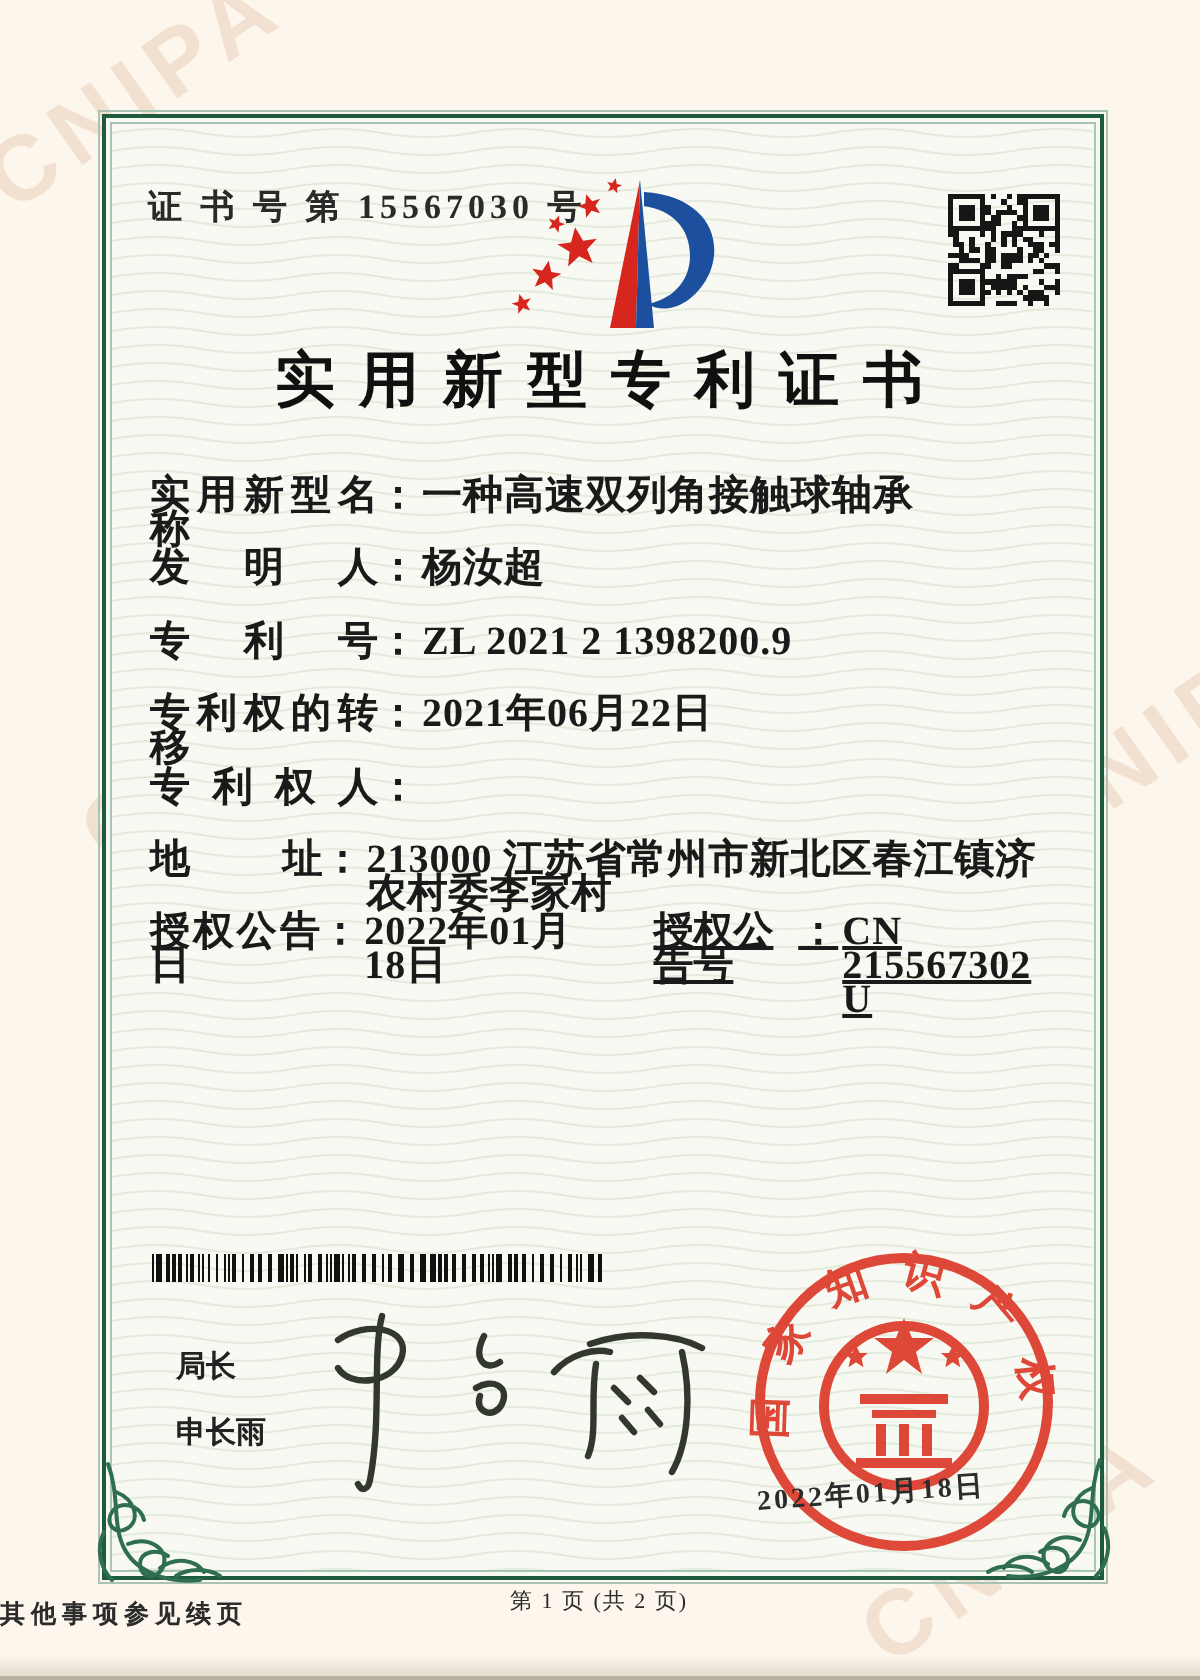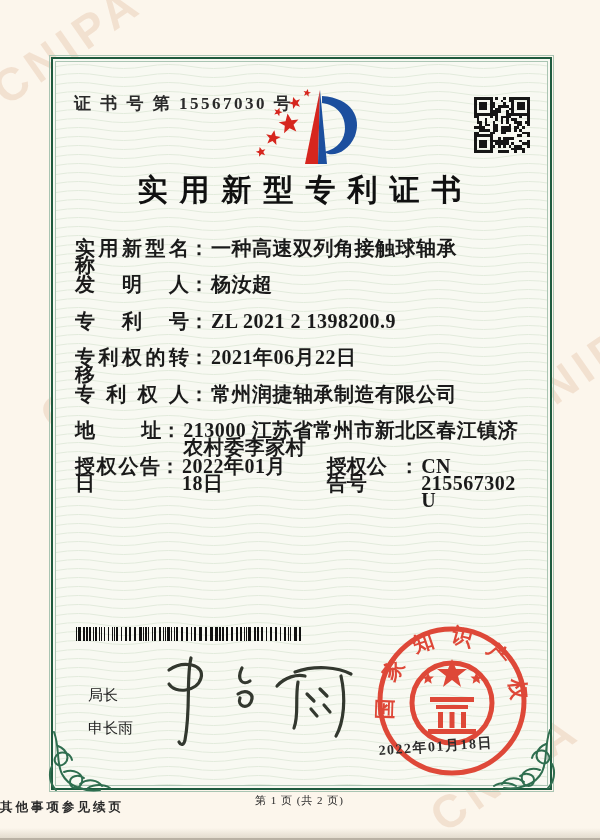--- a/index.html
+++ b/index.html
@@ -37,34 +37,34 @@
     font-size:30px;font-weight:bold;letter-spacing:12px;text-indent:12px;
     color:#101010;
   }
   
   .fields{position:absolute;left:75px;top:240px;width:455px;}
   .frow{height:36.4px;display:flex;align-items:flex-start;
     font-size:20px;font-weight:bold;line-height:17px;color:#1a1a1a;}
   .flabel{display:inline-block;width:5.7em;text-align:justify;text-align-last:justify;}
   .fcolon{margin:0 2px 0 0;}
   .fvalue{letter-spacing:0.5px;}
-  .pair2{margin-left:36px;display:flex;}
+  .pair2{margin-left:36px;display:flex;text-decoration:underline;}
   
   .body-text{
     position:absolute;left:75px;top:485px;width:454px;
     font-size:13.5px;font-style:italic;line-height:22.5px;
     letter-spacing:0.2px;color:#242424;
   }
   .body-text p{margin:0;text-indent:2em;}
   
   .barcode{position:absolute;left:76px;top:627px;}
   .signoff{
     position:absolute;left:88px;top:667px;
     font-family:"Liberation Sans","DejaVu Sans",sans-serif;
-    font-size:15px;font-weight:normal;line-height:33px;color:#222;margin-top:11px;
+    font-size:15px;font-weight:bold;line-height:33px;color:#222;
   }
   .signature{position:absolute;left:145px;top:642px;}
   .seal{position:absolute;left:366px;top:617px;}
   .flourish{position:absolute;}
   .fl-bl{left:44px;top:726px;}
   .fl-br{left:486px;top:724px;transform:scaleX(-1);}
   .page-num{
     position:absolute;left:51px;top:793px;width:497px;text-align:center;
     font-size:11px;color:#2a2a2a;letter-spacing:1px;
   }
@@ -404,21 +404,20 @@
     <span class="fvalue">ZL 2021 2 1398200.9</span>
   </div>
   <div class="frow">
     <span class="flabel">专利权的转移</span>
       <span class="fcolon">：</span>
     <span class="fvalue">2021年06月22日</span>
   </div>
   <div class="frow">
     <span class="flabel">专利权人</span>
       <span class="fcolon">：</span>
-    <span class="fvalue">常州润捷轴承制造有限公司</span>
   </div>
   <div class="frow">
     <span class="flabel">地址</span>
       <span class="fcolon">：</span>
     <span class="fvalue">213000 江苏省常州市新北区春江镇济农村委李家村</span>
   </div>
   <div class="frow">
     <span class="flabel">授权公告日</span>
       <span class="fcolon">：</span>
     <span class="fvalue">2022年01月18日</span>

